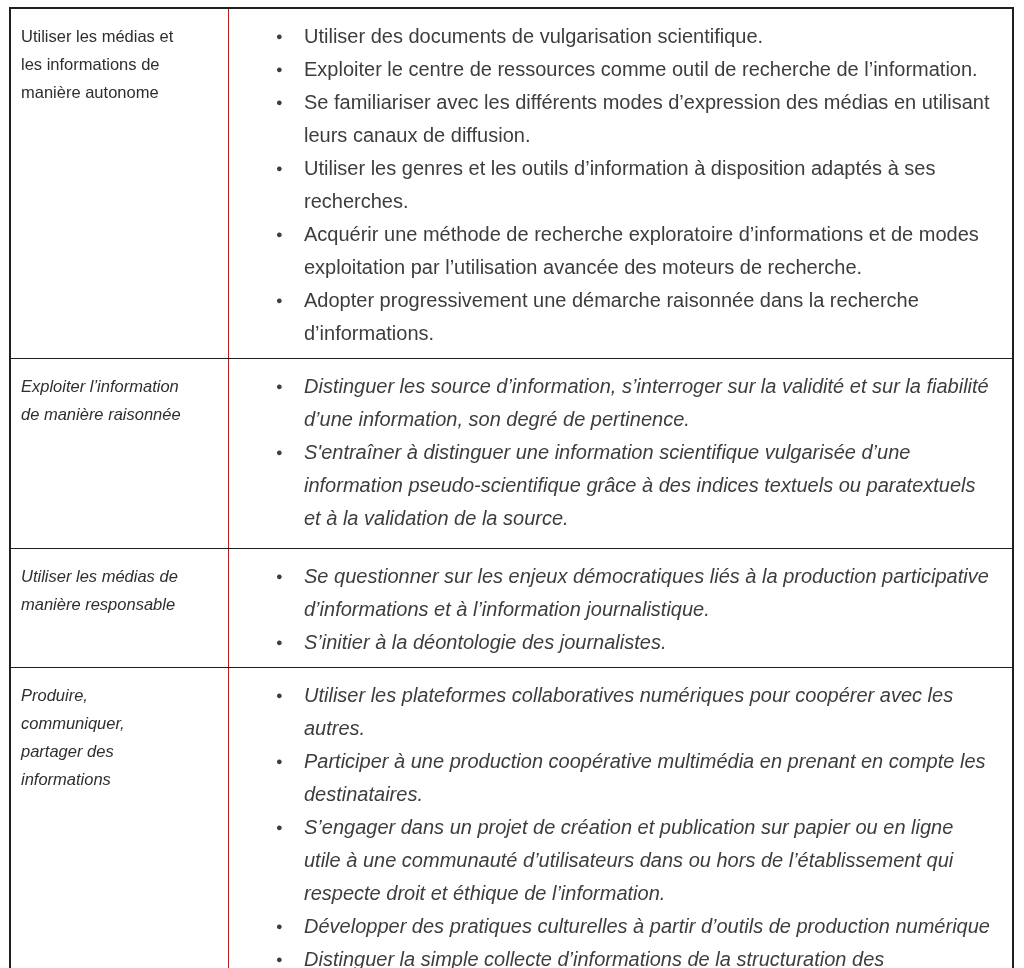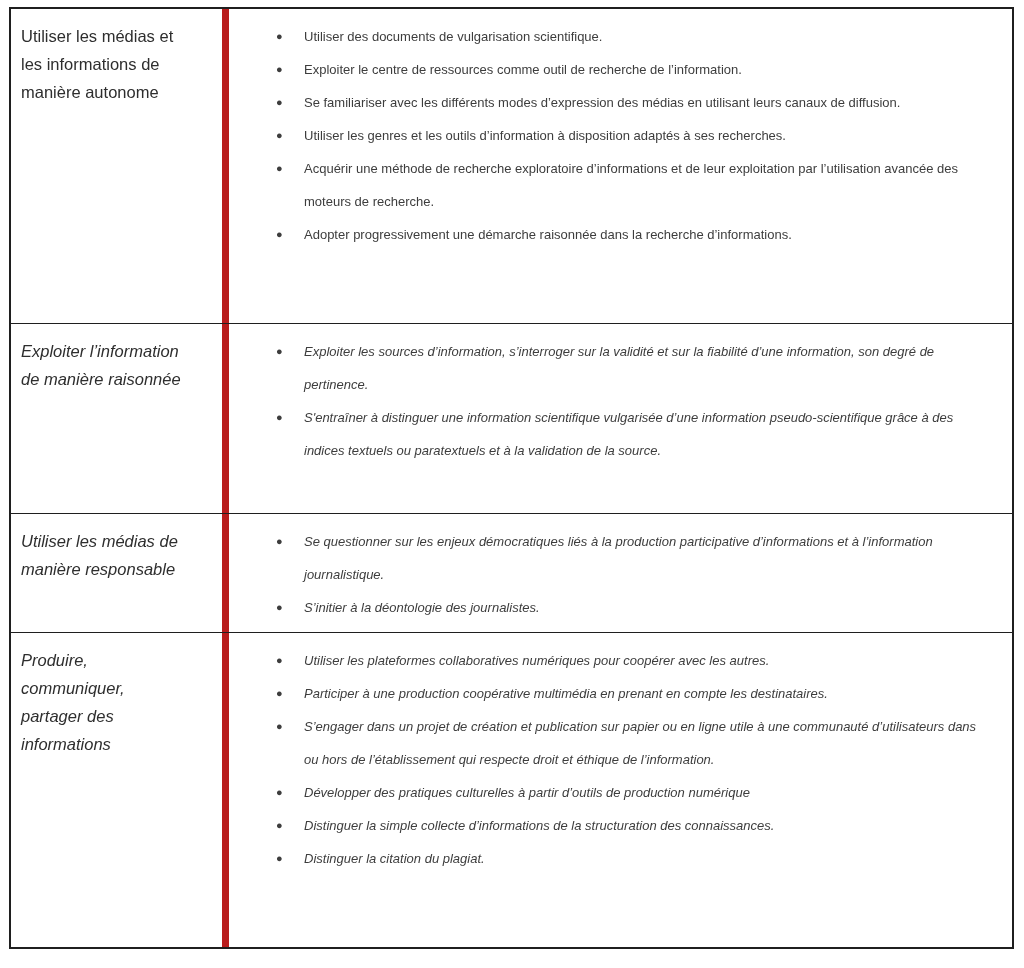--- a/index.html
+++ b/index.html
@@ -25,41 +25,41 @@
   }
   .row + .row {
     border-top: 1px solid #1f1f1f;
     font-style: italic;
   }
   .row:nth-child(1) { min-height: 314px; }
   .row:nth-child(2) { min-height: 189px; }
   .row:nth-child(3) { min-height: 117px; }
   .row:nth-child(4) { min-height: 314px; }
   .heading-cell {
-    border-right: 7px solid #b91c1c;
+    border-right: 1px solid #b91c1c;
     padding: 13px 36px 10px 10px;
     font-size: 16.5px;
     line-height: 28px;
     color: #2e2e2e;
     box-sizing: border-box;
   }
   .bullets-cell {
     padding: 11px 0 8px 0;
     box-sizing: border-box;
   }
   ul.bullet-list {
     margin: 0;
     padding: 0;
     list-style: none;
   }
   ul.bullet-list li {
     position: relative;
     padding-left: 75px;
     padding-right: 21px;
-    font-size: 13px;
+    font-size: 20px;
     line-height: 33px;
     color: #3d3d3d;
   }
   ul.bullet-list li::before {
     content: "\25CF";
     position: absolute;
     left: 47px;
     top: 0;
     font-size: 11px;
     line-height: 33px;
@@ -73,33 +73,33 @@
   <div class="row">
     <div class="cell heading-cell">
       <span>Utiliser les médias et<br>les informations de<br>manière autonome</span>
     </div>
     <div class="cell bullets-cell">
       <ul class="bullet-list">
           <li>Utiliser des documents de vulgarisation scientifique.</li>
           <li>Exploiter le centre de ressources comme outil de recherche de l’information.</li>
           <li>Se familiariser avec les différents modes d’expression des médias en utilisant leurs canaux de diffusion.</li>
           <li>Utiliser les genres et les outils d’information à disposition adaptés à ses recherches.</li>
-          <li>Acquérir une méthode de recherche exploratoire d’informations et de leur exploitation par l’utilisation avancée des moteurs de recherche.</li>
+          <li>Acquérir une méthode de recherche exploratoire d’informations et de modes exploitation par l’utilisation avancée des moteurs de recherche.</li>
           <li>Adopter progressivement une démarche raisonnée dans la recherche d’informations.</li>
         </ul>
     </div>
   </div>
 
   <div class="row">
     <div class="cell heading-cell">
       <span>Exploiter l’information<br>de manière raisonnée</span>
     </div>
     <div class="cell bullets-cell">
       <ul class="bullet-list">
-          <li>Exploiter les sources d’information, s’interroger sur la validité et sur la fiabilité d’une information, son degré de pertinence.</li>
+          <li>Distinguer les source d’information, s’interroger sur la validité et sur la fiabilité d’une information, son degré de pertinence.</li>
           <li>S'entraîner à distinguer une information scientifique vulgarisée d’une information pseudo-scientifique grâce à des indices textuels ou paratextuels et à la validation de la source.</li>
         </ul>
     </div>
   </div>
 
   <div class="row">
     <div class="cell heading-cell">
       <span>Utiliser les médias de<br>manière responsable</span>
     </div>
     <div class="cell bullets-cell">

